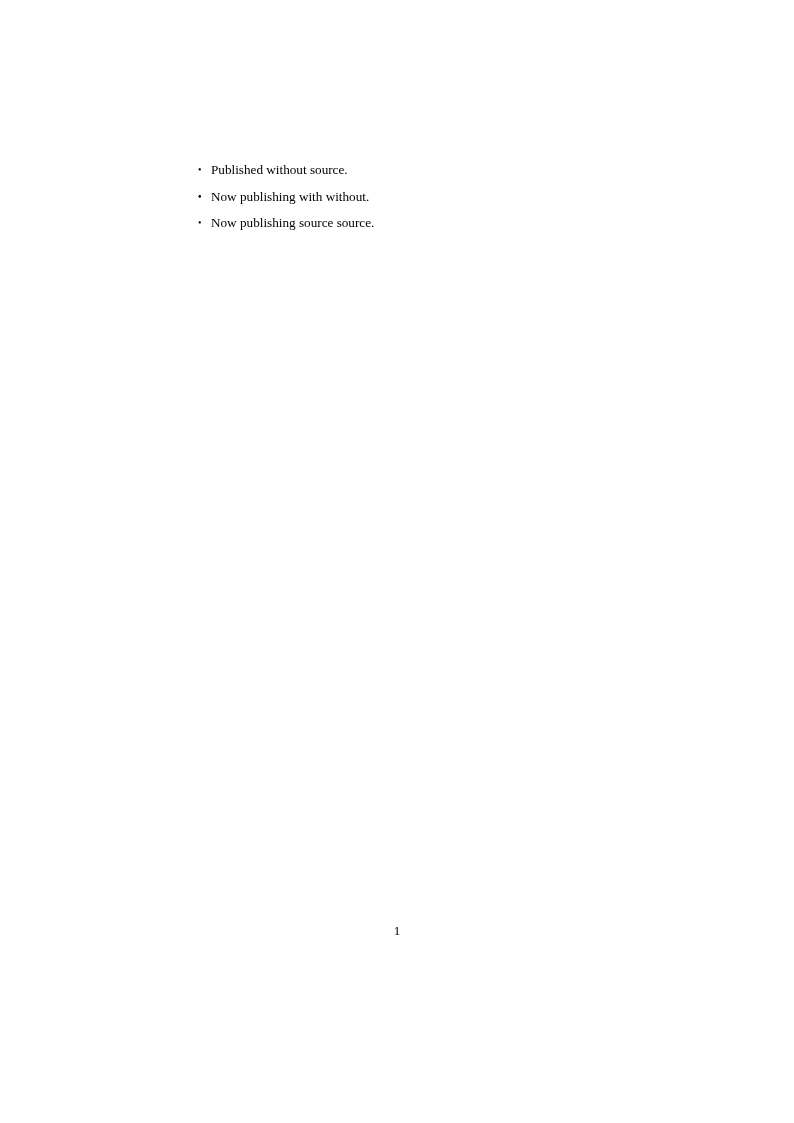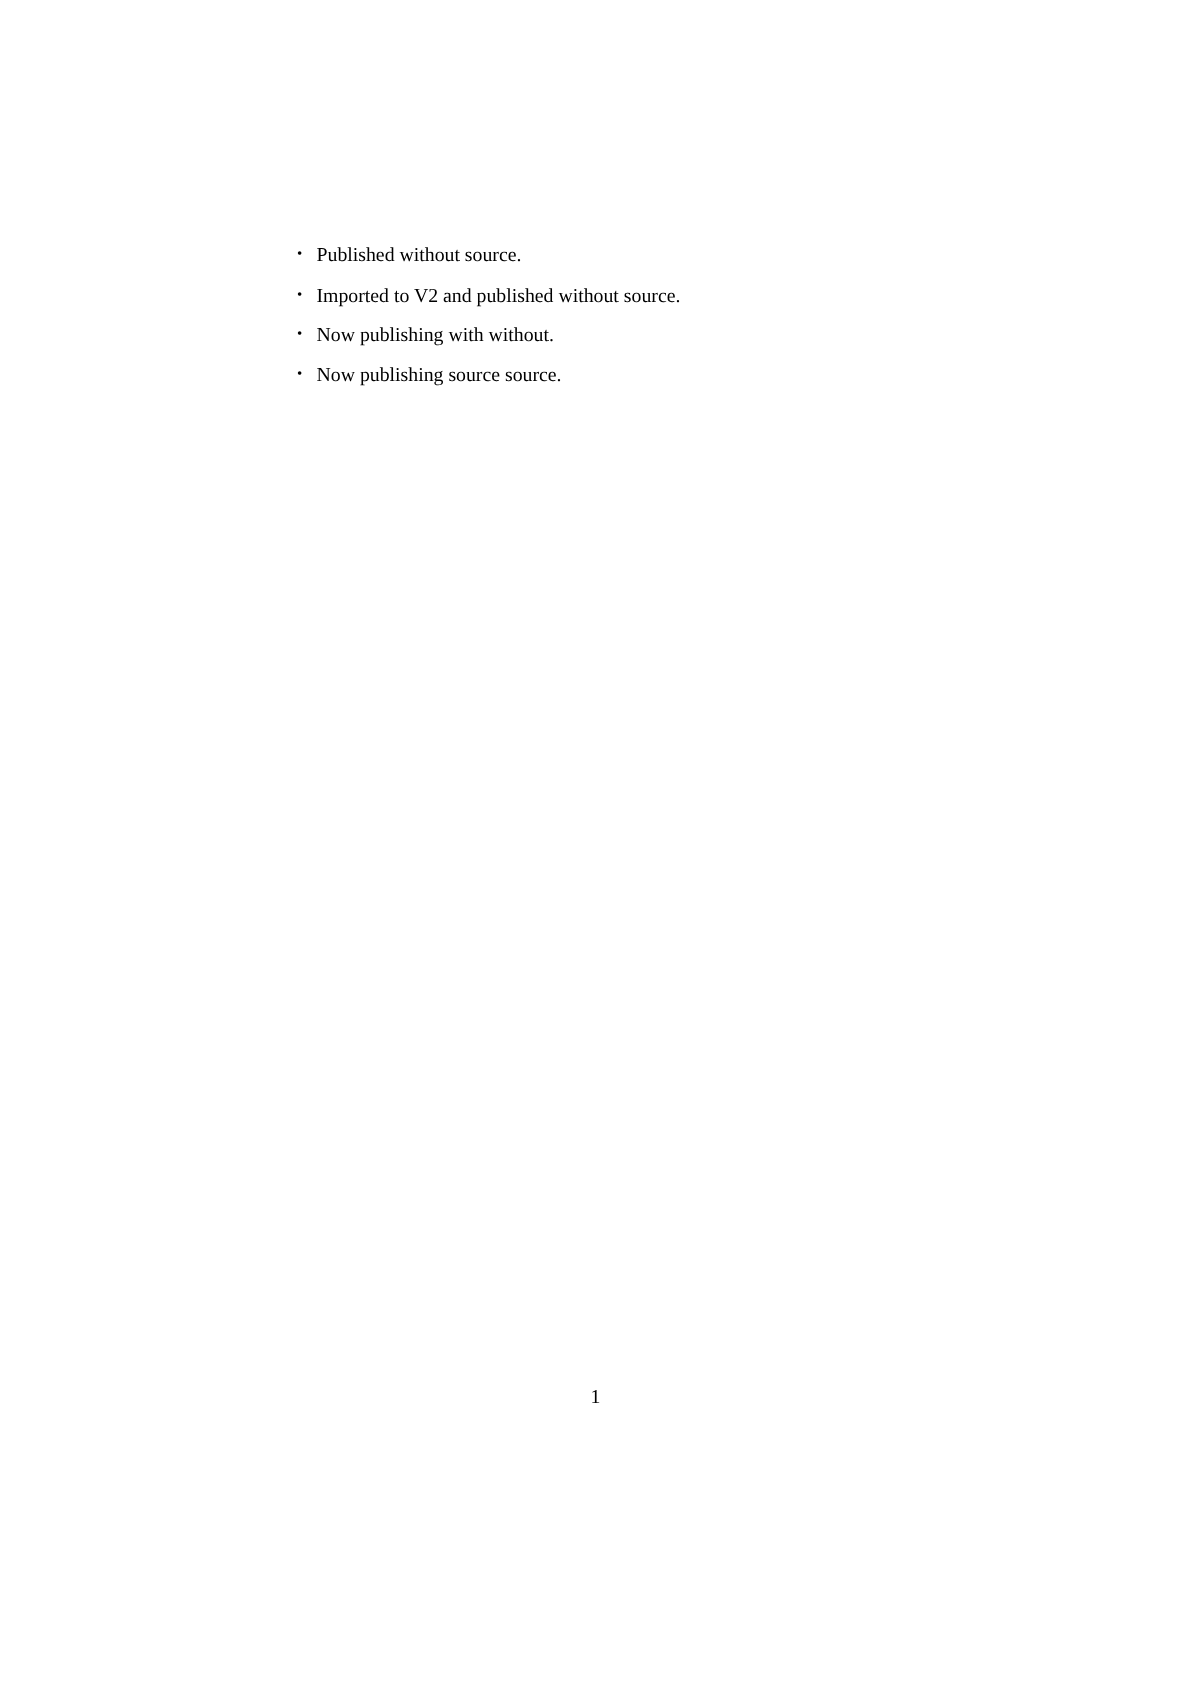--- a/index.html
+++ b/index.html
@@ -59,21 +59,20 @@
 <div class="page">
 
   <div class="content">
     <ul class="bullet-list">
       <li>
         <span class="bullet">•</span>
         <span>Published without source.</span>
       </li>
       <li>
         <span class="bullet">•</span>
-        <span>Imported to V2 and published without source.</span>
       </li>
       <li>
         <span class="bullet">•</span>
         <span>Now publishing with without.</span>
       </li>
       <li>
         <span class="bullet">•</span>
         <span>Now publishing source source.</span>
       </li>
     </ul>

